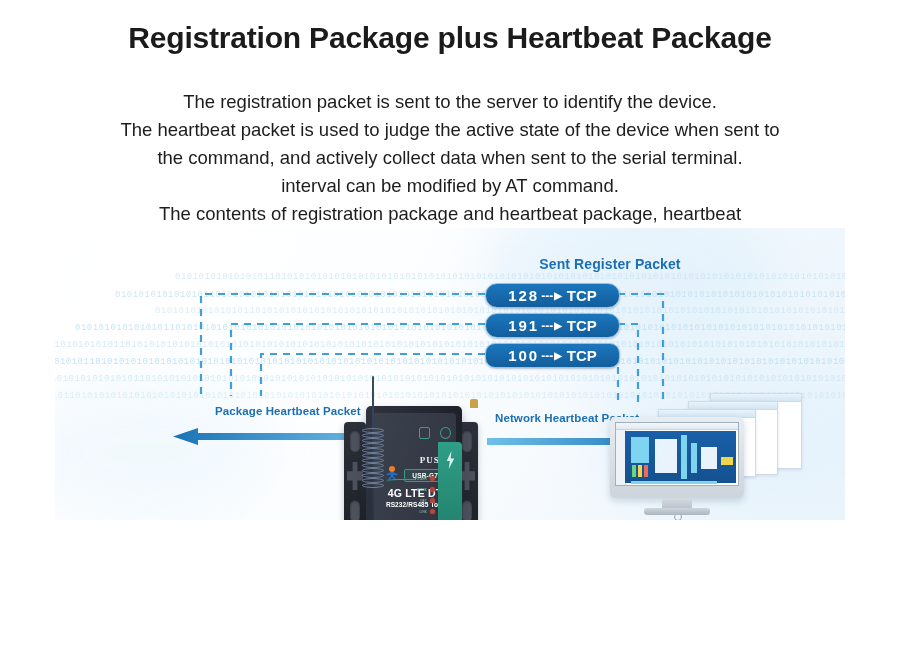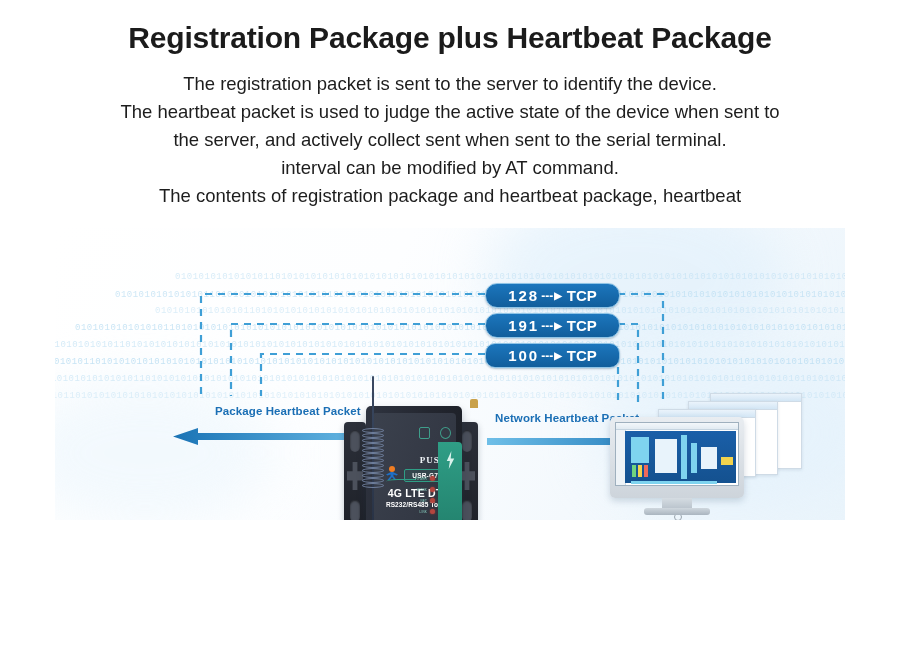--- a/index.html
+++ b/index.html
@@ -9,21 +9,21 @@
     color:#1a1a1a;overflow:hidden;position:relative;
   }
   
   #page-title{
     text-align:center;font-size:30px;font-weight:bold;
     letter-spacing:-.2px;color:#1b1b1b;
     margin:20px 0 0 0;line-height:1.2;
   }
   #intro{
     text-align:center;font-size:18.5px;line-height:1.52;
-    color:#1d1d1d;margin:14px auto 0 auto;width:790px;
+    color:#1d1d1d;margin:32px auto 0 auto;width:790px;
   }
   #intro .ln{display:block;}
 
   
   #diagram{
     position:absolute;left:55px;top:228px;width:790px;height:292px;
     background:linear-gradient(118deg,#ffffff 0%,#fdfeff 38%,#f4f9fd 70%,#eaf4fb 100%);
     overflow:hidden;
   }
   .binary-band{
@@ -184,21 +184,21 @@
   #mon-logo{position:absolute;left:64px;top:96px;width:6px;height:6px;border-radius:50%;border:1px solid #9aa5ae;}
 </style>
 </head>
 <body>
 
 <h1 id="page-title">Registration Package plus Heartbeat Package</h1>
 
 <div id="intro">
   <span class="ln">The registration packet is sent to the server to identify the device.</span>
   <span class="ln">The heartbeat packet is used to judge the active state of the device when sent to</span>
-  <span class="ln">the server, and actively collect sent when sent to the serial terminal.</span>
+  <span class="ln">the command, and actively collect data when sent to the serial terminal.</span>
   <span class="ln">interval can be modified by AT command.</span>
   <span class="ln">The contents of registration package and heartbeat package, heartbeat</span>
 </div>
 
 <div id="diagram">
 
   <div class="blob" style="left:430px;top:-40px;width:300px;height:180px;background:#dceefb;opacity:.55;"></div>
   <div class="blob" style="left:540px;top:120px;width:280px;height:170px;background:#e2f1fc;opacity:.6;"></div>
   <div class="blob" style="left:-40px;top:150px;width:260px;height:150px;background:#eef7fd;opacity:.7;"></div>
 
@@ -217,20 +217,21 @@
       <path d="M430 66 H146 V168"></path>
       <path d="M430 96 H176 V168"></path>
       <path d="M430 126 H206 V168"></path>
 
       <path d="M563 66 H608 V176"></path>
       <path d="M563 96 H583 V176"></path>
       <path d="M563 126 H563 V176"></path>
     </g>
   </svg>
 
+  <div id="sent-register-label">Sent Register Packet</div>
 
   <div class="badge" id="badge-102">
     <span class="num">128</span>
       <span class="dash">---</span>
       <span class="arw">▶</span>
       <span class="proto">TCP</span>
   </div>
   <div class="badge" id="badge-101">
     <span class="num">191</span>
       <span class="dash">---</span>

